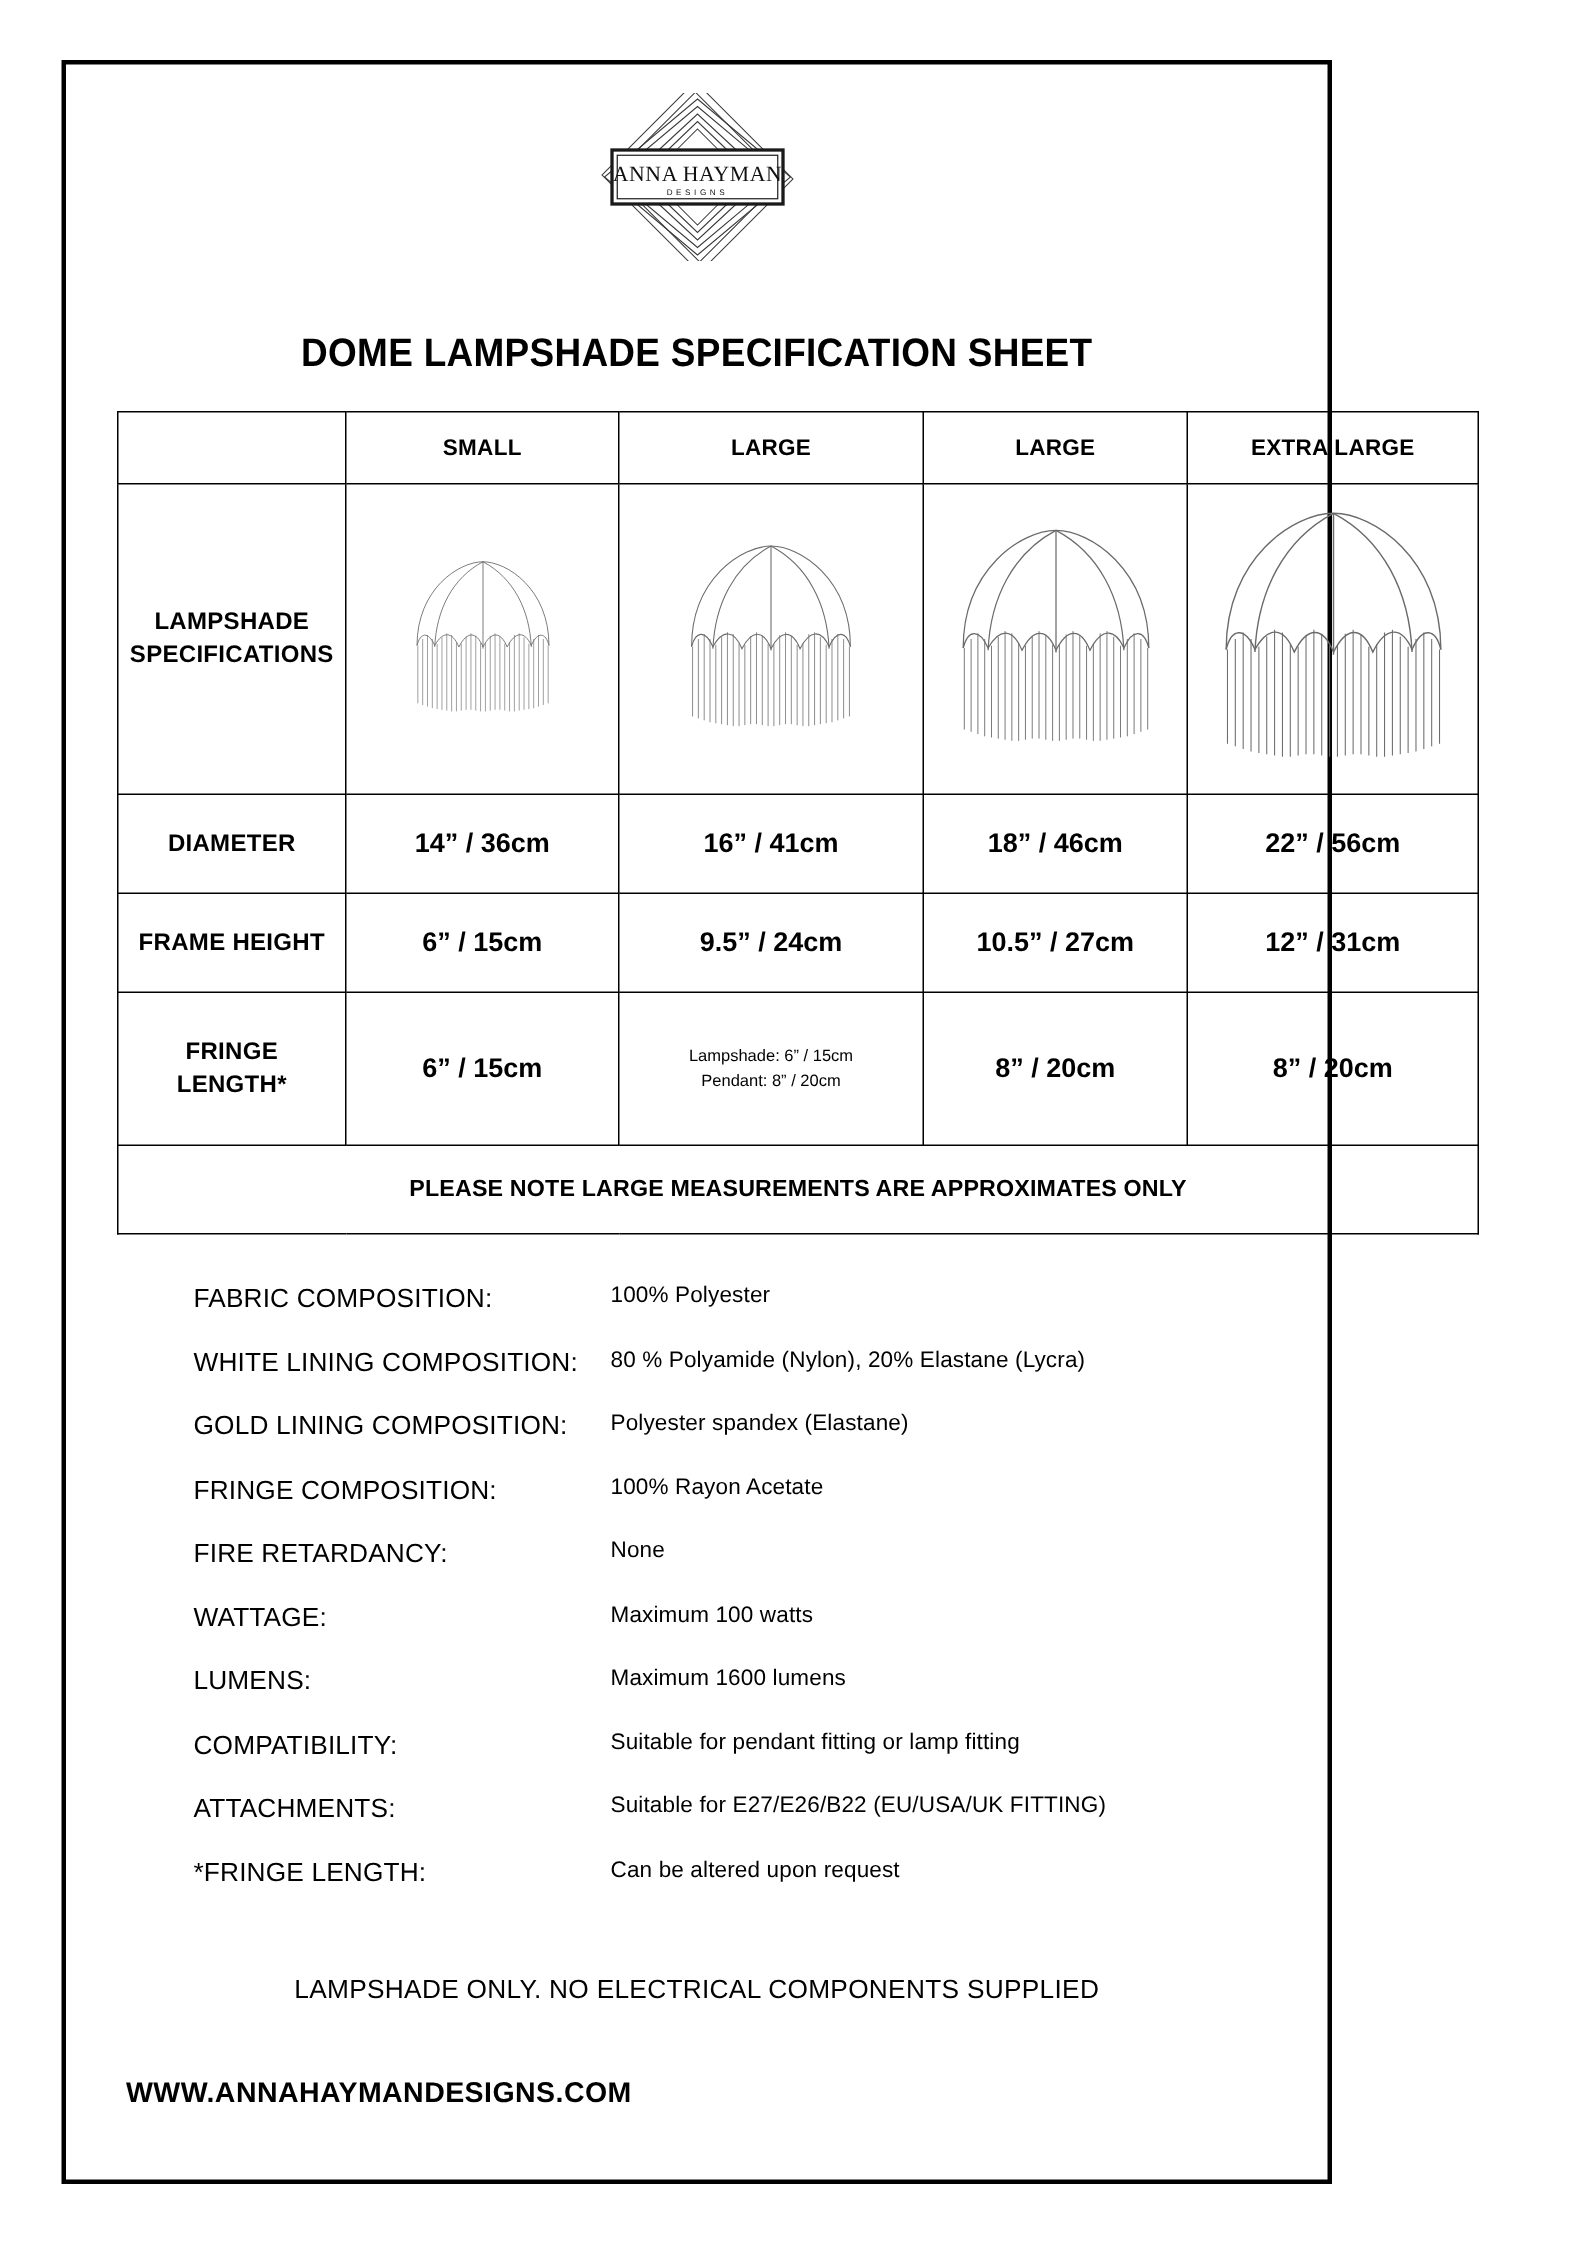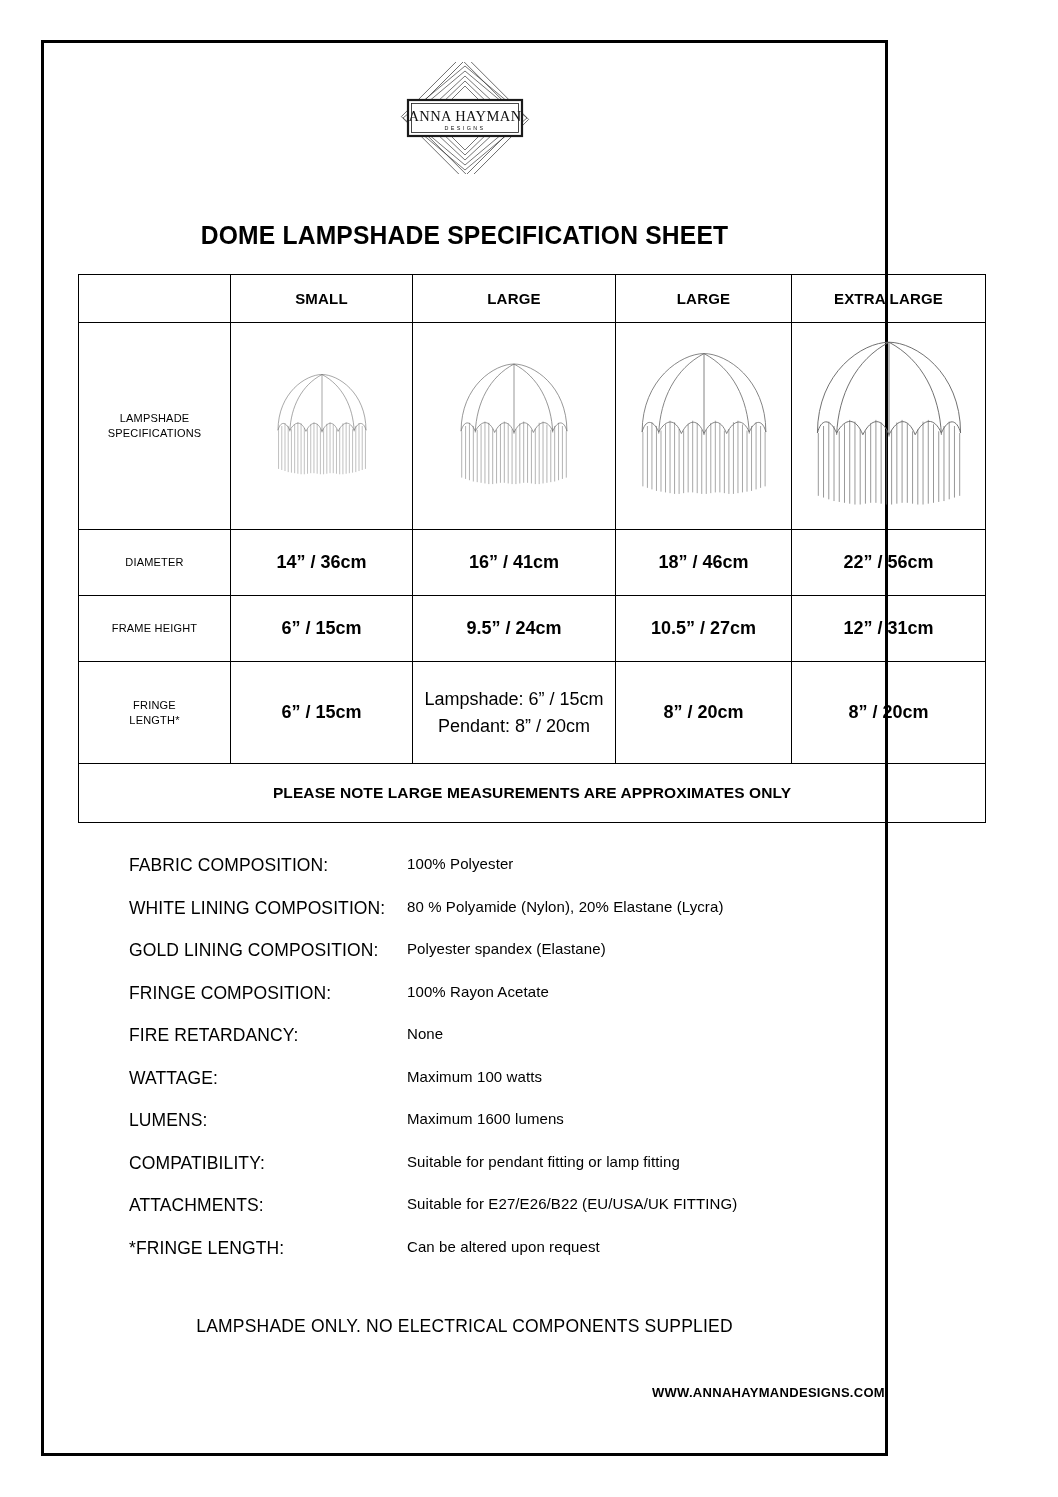--- a/index.html
+++ b/index.html
@@ -50,37 +50,37 @@
   }
   .spec-table td {
     border: 1.6px solid #000;
     text-align: center;
     vertical-align: middle;
     font-family: "Liberation Sans Narrow", "Liberation Sans", sans-serif;
     font-size: 14.5px;
     padding: 2px 4px;
   }
   .spec-table .rowlabel {
-    font-weight: normal;
-    font-size: 11px;
+    font-weight: bold;
+    font-size: 16px;
     letter-spacing: 0.2px;
     line-height: 1.35;
   }
   .spec-table .colhead {
     font-weight: bold;
     font-size: 15px;
     letter-spacing: 0.2px;
   }
   .spec-table .val {
     font-weight: bold;
     font-size: 18px;
     white-space: pre-line;
     line-height: 1.5;
   }
-  .spec-table .val.multi { font-weight: normal; font-size: 18px; }
+  .spec-table .val.multi { font-weight: normal; font-size: 11px; }
   .head-row td { height: 48px; }
   .img-row td { height: 207px; padding: 0; }
   .dim-row td { height: 66px; }
   .fringe-row td { height: 102px; }
   .note-row td {
     height: 59px;
     font-weight: bold;
     font-size: 15.5px;
     letter-spacing: 0.1px;
   }
@@ -118,25 +118,26 @@
     position: absolute;
     left: 0; top: 1273px; width: 100%;
     text-align: center;
     font-family: Liberation Sans, sans-serif;
     font-size: 17.5px;
     letter-spacing: 0.2px;
   }
   .footer-url {
     position: absolute;
     left: 0; top: 1342px; width: 100%;
-    text-align: right;
+    text-align: left;
     font-family: "Liberation Sans Narrow", "Liberation Sans", sans-serif;
     font-weight: bold;
-    font-size: 13px;
+    font-size: 19px;
     letter-spacing: 0.3px;
+    padding-left: 40px;
   }
 </style>
 </head>
 <body>
 
 <div class="page">
 
   <div class="logo-wrap">
     <svg class="logo" viewBox="0 0 176 112" xmlns="http://www.w3.org/2000/svg">
       <g fill="none" stroke="#3a3a3a" stroke-width="0.7">

